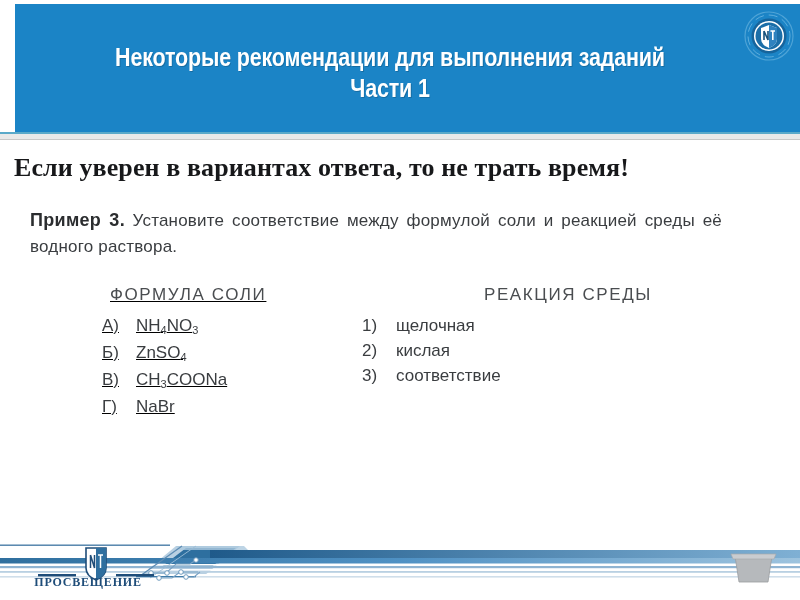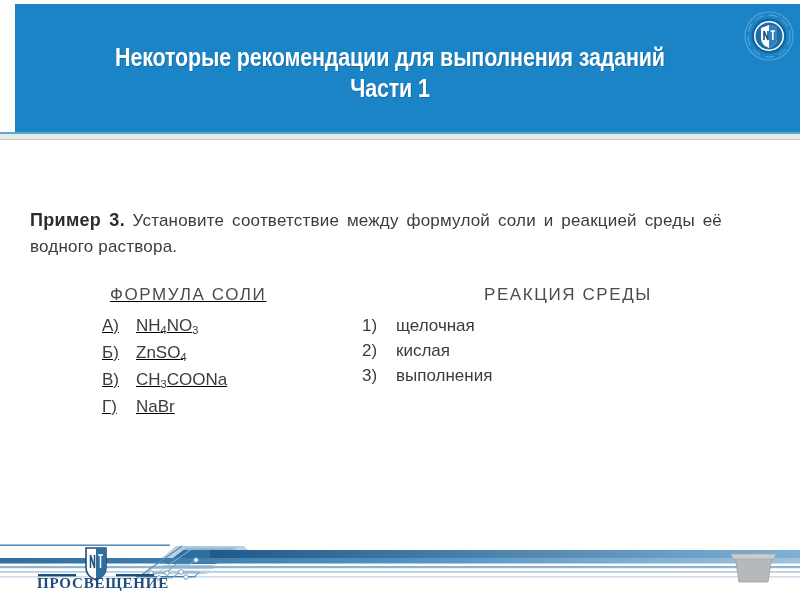--- a/index.html
+++ b/index.html
@@ -179,27 +179,27 @@
   
   #pub-logo {
     position: absolute;
     left: 36px;
     top: 24px;
     width: 120px;
     height: 50px;
   }
   #pub-name {
     position: absolute;
-    left: 37px;
+    left: 28px;
     top: 55px;
     width: 120px;
     text-align: center;
     font-family: "Liberation Serif", serif;
     font-weight: bold;
-    font-size: 15px;
+    font-size: 12px;
     letter-spacing: 0.8px;
     color: #1f4d79;
     white-space: nowrap;
   }
 </style>
 </head>
 <body>
 
 <div id="slide">
 
@@ -217,20 +217,21 @@
         <path d="M25 14 L33 17 L33 28 Q33 34 25 37 Q17 34 17 28 L17 17 Z" fill="#ffffff"></path>
         <path d="M25 14 L33 17 L33 28 Q33 34 25 37 Z" fill="#2f82bf"></path>
         <path d="M20 20 L20 29 M20 20 L24 29 L24 20" stroke="#17527d" stroke-width="1.6" fill="none" stroke-linejoin="miter"></path>
         <path d="M26.5 20 L31 20 M28.8 20 L28.8 29" stroke="#ffffff" stroke-width="1.6" fill="none"></path>
       </svg>
     </div>
   </div>
   <div id="header-underline"></div>
   <div id="header-underline2"></div>
 
+  <div id="lead-line">Если уверен в вариантах ответа, то не трать время!</div>
 
   <div id="example-block">
     <div id="example-intro">
       <span class="lead-label">Пример 3.</span>
       <span class="body-text">Установите соответствие между формулой соли и реакцией среды её водного раствора.</span>
     </div>
   </div>
 
   <div id="columns">
     <div class="col" id="col-left">
@@ -261,21 +262,21 @@
         <div class="item-row">
           <span class="item-key">1)</span>
           <span class="item-val">щелочная</span>
         </div>
         <div class="item-row">
           <span class="item-key">2)</span>
           <span class="item-val">кислая</span>
         </div>
         <div class="item-row">
           <span class="item-key">3)</span>
-          <span class="item-val">выполнения</span>
+          <span class="item-val">соответствие</span>
         </div>
       </div>
     </div>
   </div>
 
   <div id="footer">
     <svg width="800" height="80" viewBox="0 0 800 80">
       <defs>
         <linearGradient id="bandBlue" x1="0" y1="0" x2="1" y2="0">
           <stop offset="0" stop-color="#2f6f9e"></stop>

